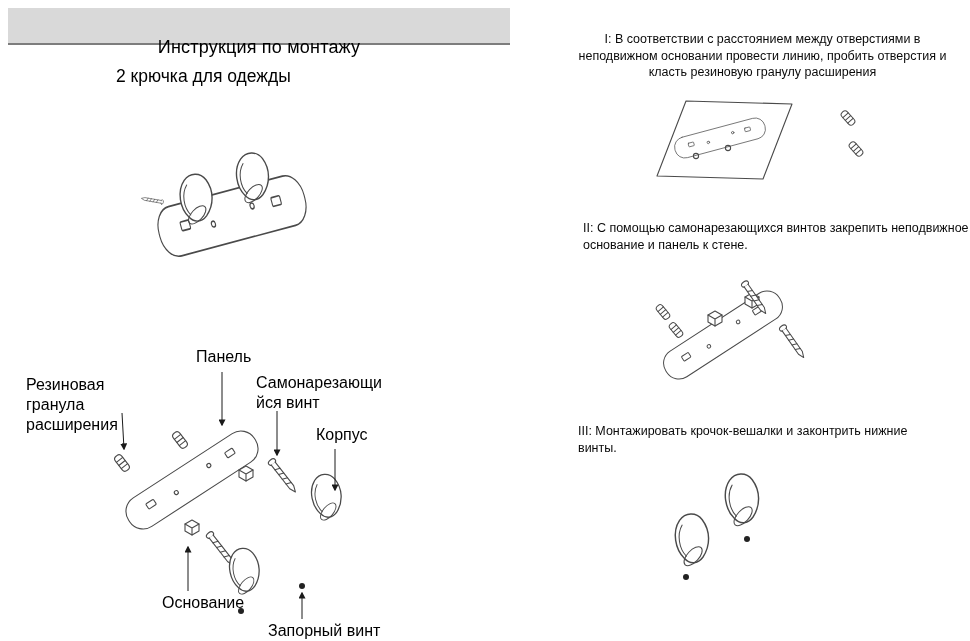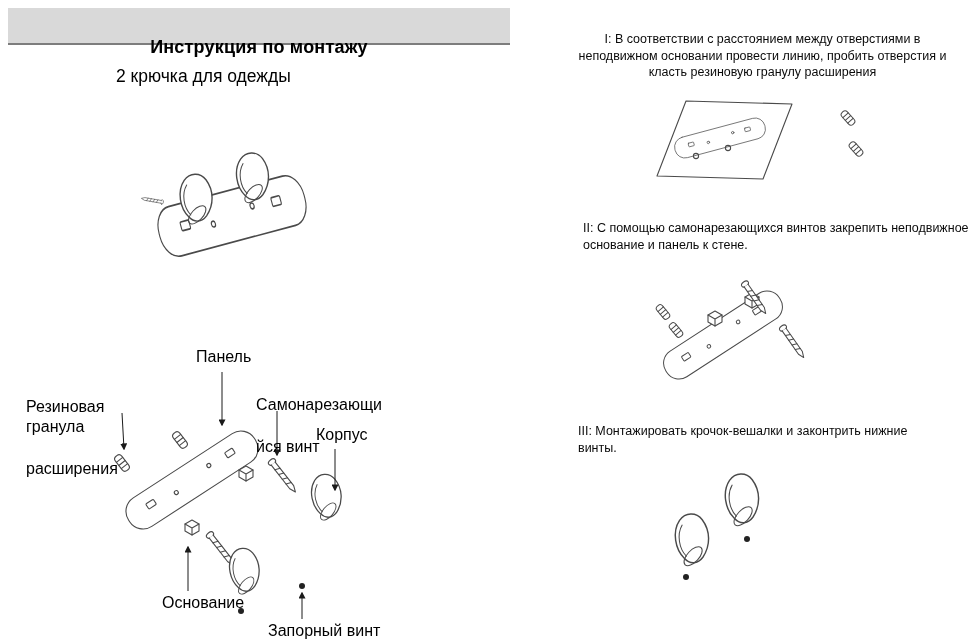--- a/index.html
+++ b/index.html
@@ -11,24 +11,24 @@
     position:relative;
     overflow:hidden;
   }
   .abs { position:absolute; }
   .header-bar {
     left:8px; top:8px; width:502px; height:37px;
     background:#d9d9d9;
     border-bottom:2px solid #7d7d7d;
     display:flex; align-items:center; justify-content:center;
   }
-  .page-title { font-size:18px; font-weight:700; letter-spacing:.2px;margin-top:44px; }
+  .page-title { font-size:18px; font-weight:400; letter-spacing:.2px;margin-top:44px; }
   .subtitle { left:116px; top:66px; font-size:17.5px; }
   .dlabel { font-size:16px; line-height:1.25; }
-  .dlabel span { display:block;margin-top:22px; }
+  .dlabel span { display:block; }
   .step-text { font-size:12.5px; line-height:1.32; color:#0a0a0a; }
   .step-center { text-align:center; }
   svg { overflow:visible; }
   .draw { stroke:#4a4a4a; fill:#ffffff; stroke-width:1.1; stroke-linecap:round; stroke-linejoin:round; }
   .arrows { stroke:#1a1a1a; stroke-width:1; fill:none; }
 </style>
 </head>
 <body>
 
 <svg width="0" height="0" style="position:absolute" aria-hidden="true">

